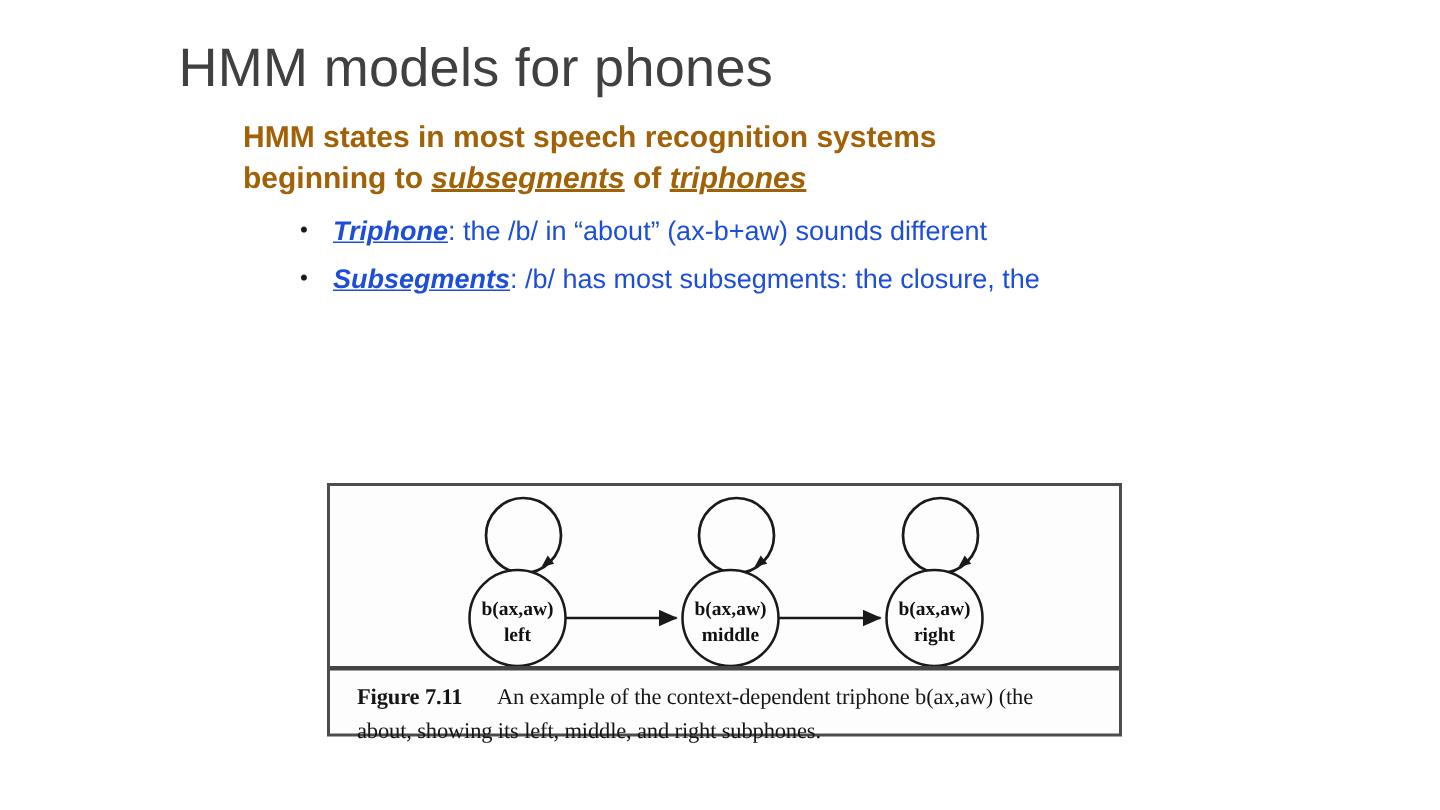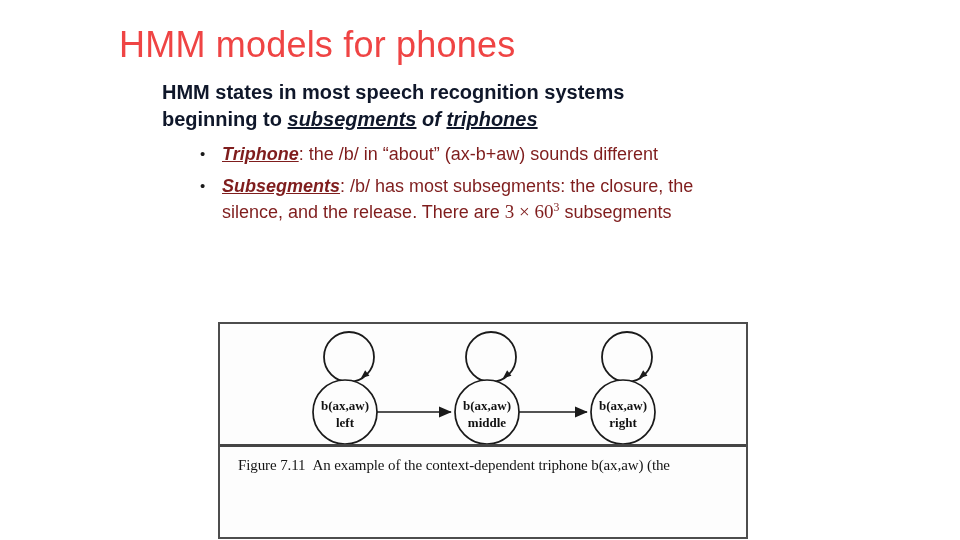--- a/index.html
+++ b/index.html
@@ -5,52 +5,52 @@
   html,body { margin:0; padding:0; }
   body {
     width:960px; height:540px; background:#ffffff; overflow:hidden; position:relative;
     font-family:"Liberation Sans", sans-serif; color:#141414;
     -webkit-font-smoothing:antialiased;
   }
   .slide { position:absolute; inset:0; }
 
   .title {
     position:absolute; left:119px; top:24px; margin:0;
-    font-size:36px; font-weight:400; letter-spacing:0.2px; color:#ef4444;
+    font-size:36px; font-weight:400; letter-spacing:0.2px; color:#404040;
   }
 
   .heading {
     position:absolute; left:162px; top:79px; width:600px;
-    font-size:20px; font-weight:700; line-height:27px; color:#0f172a;
+    font-size:20px; font-weight:700; line-height:27px; color:#a16207;
   }
 
   .bullets { position:absolute; left:200px; top:141px; width:545px; }
   .bullet-row { display:flex; align-items:flex-start; margin-bottom:6px; }
   .bullet-glyph { width:22px; flex:0 0 22px; font-size:15px; line-height:26px; color:#1a1a1a; }
-  .bullet-text { font-size:18px; line-height:26px; color:#7f1d1d; }
+  .bullet-text { font-size:18px; line-height:26px; color:#1d4ed8; }
 
   .ln { display:block; }
   .bui { font-weight:700; font-style:italic; text-decoration:underline; }
-  .it  { font-style:italic; }
+  .it  { }
   sup.sp { font-size:0.62em; line-height:0; vertical-align:super; }
   .math { font-family:"Liberation Serif", serif; font-size:19px; }
   .math sup { font-size:0.62em; line-height:0; vertical-align:super; }
 
   .figure {
-    position:absolute; left:218px; top:322px; width:530px; height:217px;
+    position:absolute; left:218px; top:322px; width:530px; height:169px;
     box-sizing:border-box; border:2px solid #4d4d4d; background:#fdfdfd;
   }
   .figure svg { display:block; }
   .fig-divider { height:3px; background:#454545; width:100%; }
   .fig-caption {
     padding:7px 12px 6px 18px;
     font-family:"Liberation Serif", serif; font-size:15px; line-height:23px; color:#151515;
     letter-spacing:-0.1px;
   }
-  .cap-label { font-weight:400; margin-right:7px; }
+  .cap-label { font-weight:700; margin-right:23px; }
 
   svg text.state-label {
     font-family:"Liberation Serif", serif; font-weight:700; font-size:13px; fill:#111;
     text-anchor:middle;
   }
 </style>
 </head>
 <body>
 
 <div class="slide">
@@ -72,21 +72,20 @@
       <div class="bullet-glyph">•</div>
       <div class="bullet-text">
         <span class="ln"><span class="bui">Triphone</span><span>: the /b/ in “about” (ax-b+aw) sounds different</span></span>
       </div>
     </div>
 
     <div class="bullet-row">
       <div class="bullet-glyph">•</div>
       <div class="bullet-text">
         <span class="ln"><span class="bui">Subsegments</span><span>: /b/ has most subsegments: the closure, the</span></span>
-        <span class="ln"><span>silence, and the release.  There are </span><span class="math"><span>3 × 60</span><sup>3</sup></span><span> subsegments</span></span>
       </div>
     </div>
 
   </div>
 
   <div class="figure">
 
     <svg width="526" height="120" viewBox="0 0 526 120">
       <defs>
         <marker id="arrow" markerWidth="9" markerHeight="8" refX="7.5" refY="3.5" orient="auto">
@@ -114,17 +113,18 @@
       <text class="state-label" x="267" y="86">b(ax,aw)</text>
       <text class="state-label" x="267" y="103">middle</text>
       <text class="state-label" x="403" y="86">b(ax,aw)</text>
       <text class="state-label" x="403" y="103">right</text>
     </svg>
 
     <div class="fig-divider"></div>
 
     <div class="fig-caption">
       <span class="ln"><span class="cap-label">Figure 7.11</span><span>An example of the context-dependent triphone b(ax,aw) (the</span></span>
+      <span class="ln"><span class="it">about</span><span>, showing its left, middle, and right subphones.</span></span>
     </div>
 
   </div>
 
 </div>
 
 </body></html>

